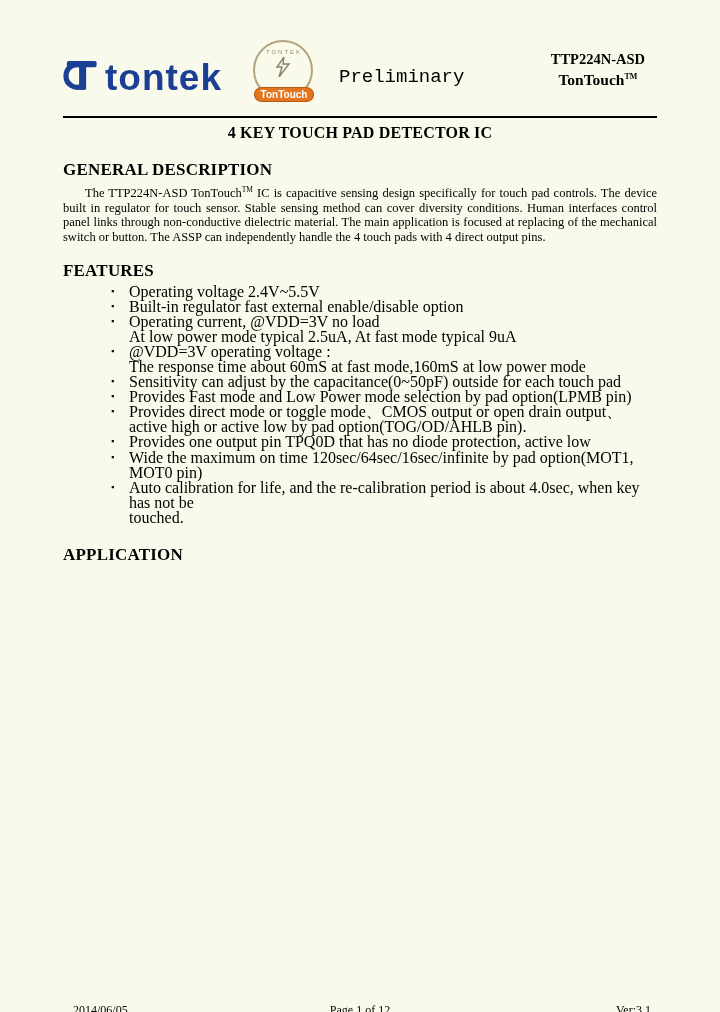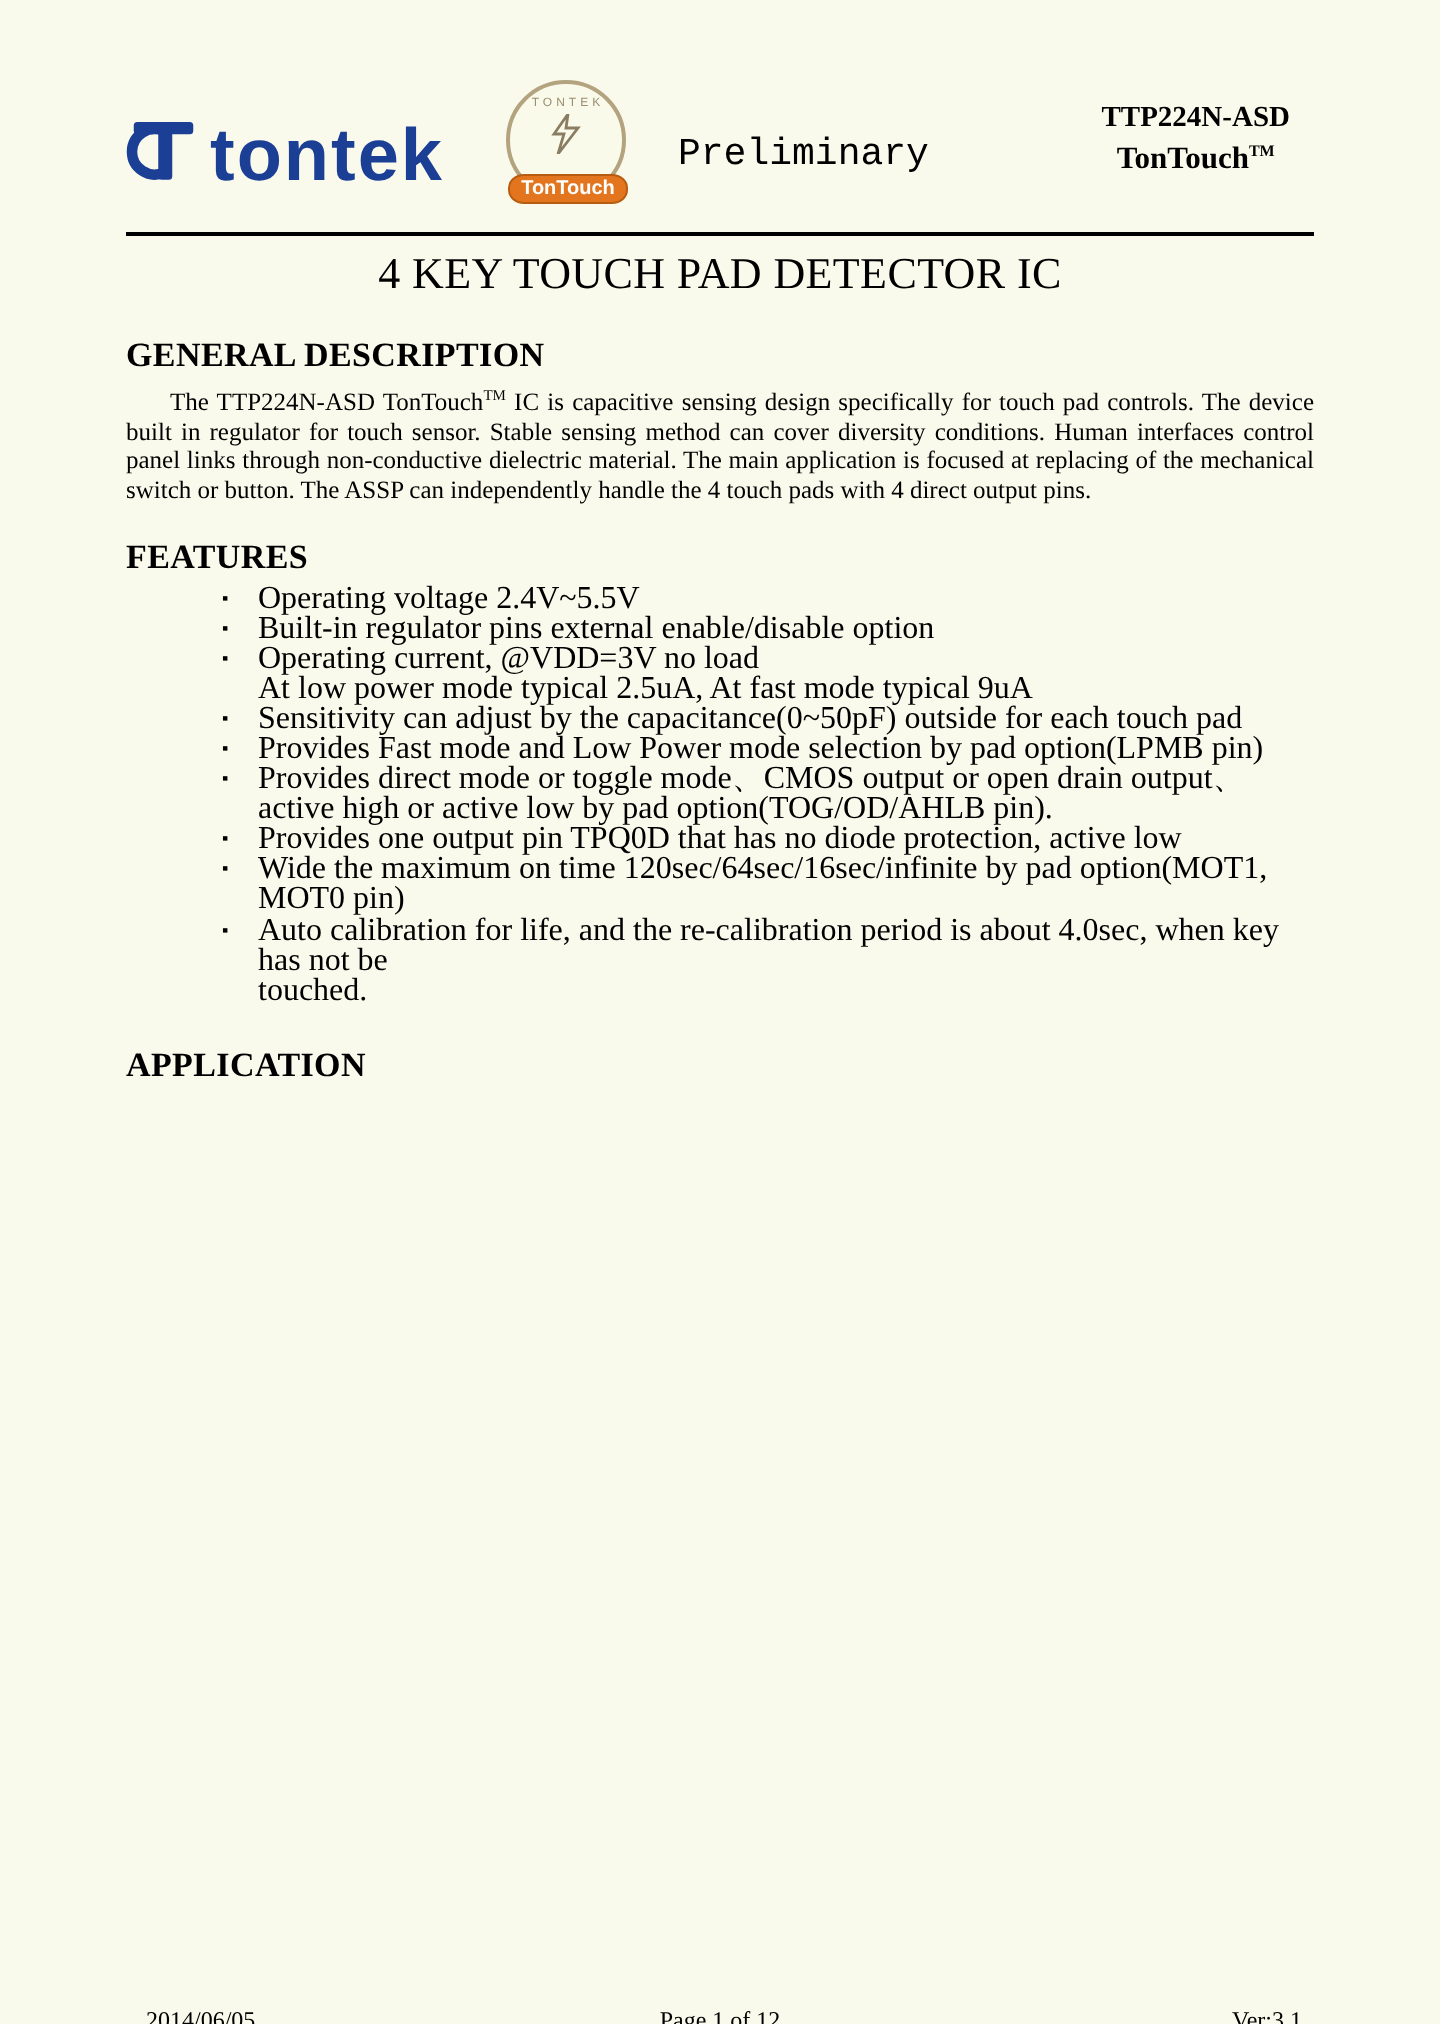--- a/index.html
+++ b/index.html
@@ -86,22 +86,22 @@
 
   .rule {
     border: 0;
     border-top: 2px solid #000;
     margin: 0 0 6px 0;
   }
 
   
   .doc-title {
     text-align: center;
-    font-weight: normal;
-    font-size: 22px;
+    font-weight: bold;
+    font-size: 16px;
     margin: 4px 0 18px 0;
     letter-spacing: 0.2px;
   }
 
   
   .section-heading {
     font-weight: bold;
     font-size: 17px;
     margin: 0 0 3px 0;
     letter-spacing: 0.2px;
@@ -192,23 +192,25 @@
 
   <div class="gd-block">
     <div class="section-heading">GENERAL DESCRIPTION</div>
     <p class="gd-body"><span>The TTP224N-ASD TonTouch</span><span class="gd-sup">TM</span><span> IC is capacitive sensing design specifically for touch pad controls. The device built in regulator for touch sensor. Stable sensing method can cover diversity conditions. Human interfaces control panel links through non-conductive dielectric material. The main application is focused at replacing of the mechanical switch or button. The ASSP can independently handle the 4 touch pads with 4 direct output pins.</span></p>
   </div>
 
   <div class="features-block">
     <div class="section-heading">FEATURES</div>
     <ul class="bullet-list">
       <li>Operating voltage 2.4V~5.5V</li>
-      <li>Built-in regulator pins external enable/disable option</li>
+      <li>Built-in regulator fast external enable/disable option</li>
       <li>Operating current, @VDD=3V no load
 At low power mode typical 2.5uA, At fast mode typical 9uA</li>
+      <li>@VDD=3V operating voltage :
+The response time about 60mS at fast mode,160mS at low power mode</li>
       <li>Sensitivity can adjust by the capacitance(0~50pF) outside for each touch pad</li>
       <li>Provides Fast mode and Low Power mode selection by pad option(LPMB pin)</li>
       <li>Provides direct mode or toggle mode、CMOS output or open drain output、
 active high or active low by pad option(TOG/OD/AHLB pin).</li>
       <li>Provides one output pin TPQ0D that has no diode protection, active low</li>
       <li>Wide the maximum on time 120sec/64sec/16sec/infinite by pad option(MOT1, MOT0 pin)</li>
       <li>Auto calibration for life, and the re-calibration period is about 4.0sec, when key has not be
 touched.</li>
     </ul>
   </div>

